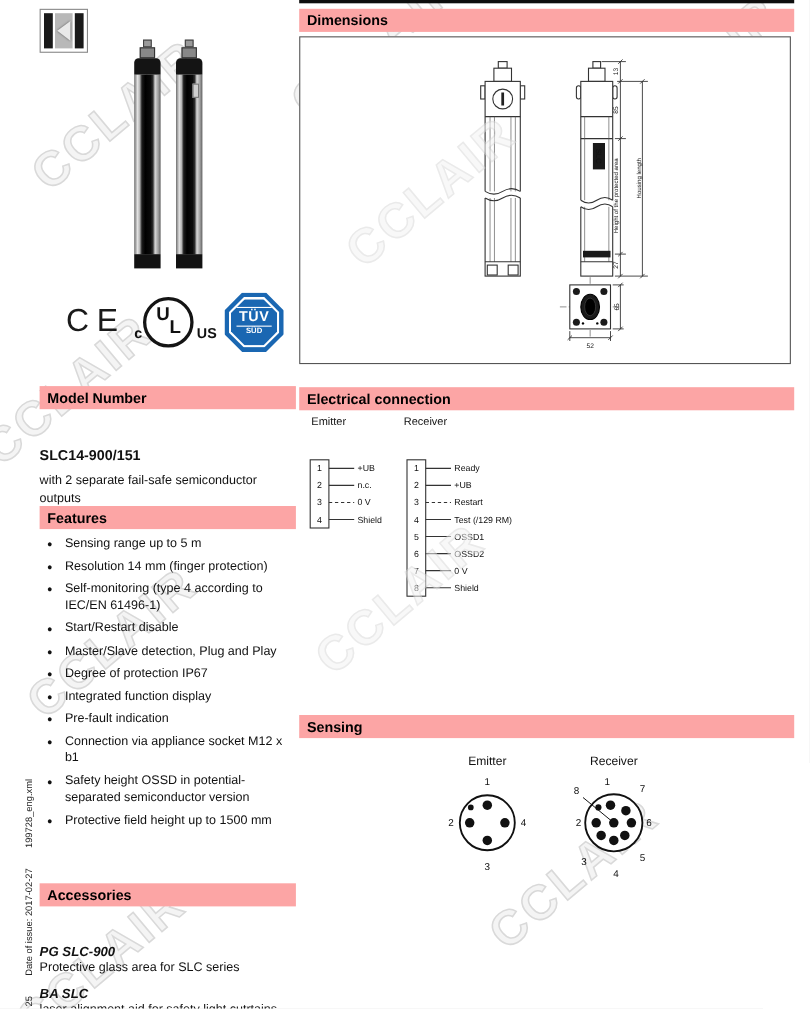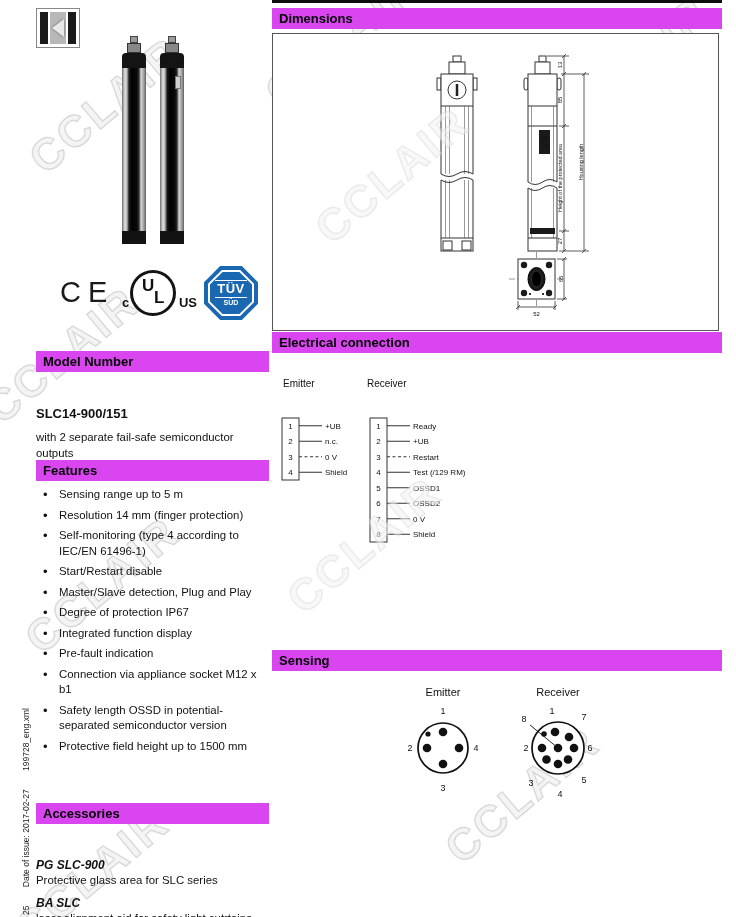--- a/index.html
+++ b/index.html
@@ -8,21 +8,21 @@
     position:relative; width:736px; height:917px; background:#ffffff;
     overflow:hidden; color:#111; font-family:"Liberation Sans", sans-serif;
   }
   
   .wm {
     position:absolute; font-size:44px; font-weight:bold; letter-spacing:3px;
     color:#f4f4f4; -webkit-text-stroke:1.4px #d9d9d9;
     transform:rotate(-40deg); z-index:0; white-space:nowrap; user-select:none;
   }
   .bar {
-    position:absolute; height:21px; background:#d946ef; color:#000;
+    position:absolute; height:21px; background:#fca5a5; color:#000;
     font-size:13px; font-weight:bold; line-height:21px; padding-left:7px; z-index:2;
   }
   .bar-l { left:36px; width:233px; }
   .bar-r { left:272px; width:450px; }
   .txt { position:absolute; z-index:2;margin-top:28px; }
   
   .nav-icon {
     position:absolute; left:36px; top:8px; width:44px; height:40px;
     border:1px solid #888; background:#fff; display:flex; padding:3px; gap:2px; z-index:2;
   }
@@ -145,21 +145,21 @@
   <ul class="feat-list">
     <li>Sensing range up to 5 m</li>
     <li>Resolution 14 mm (finger protection)</li>
     <li>Self-monitoring (type 4 according to IEC/EN 61496-1)</li>
     <li>Start/Restart disable</li>
     <li>Master/Slave detection, Plug and Play</li>
     <li>Degree of protection IP67</li>
     <li>Integrated function display</li>
     <li>Pre-fault indication</li>
     <li>Connection via appliance socket M12 x b1</li>
-    <li>Safety length OSSD in potential-separated semiconductor version</li>
+    <li>Safety height OSSD in potential-separated semiconductor version</li>
     <li>Protective field height up to 1500 mm</li>
   </ul>
 
   <div class="bar bar-l" style="top:803px">Accessories</div>
   <div class="txt acc-name" style="left:36px;top:830px">PG SLC-900</div>
   <div class="txt acc-desc" style="left:36px;top:845px">Protective glass area for SLC series</div>
   <div class="txt acc-name" style="left:36px;top:868px">BA SLC</div>
   <div class="txt acc-desc" style="left:36px;top:883px">laser alignment aid for safety light cutrtains series SLC</div>
 
   <div class="topline"></div>
@@ -253,21 +253,21 @@
         <line x1="284" y1="265" x2="294" y2="265"></line>
         <line x1="291" y1="225" x2="291" y2="265"></line>
         <line x1="289" y1="227" x2="293" y2="223"></line>
         <line x1="289" y1="267" x2="293" y2="263"></line>
       </g>
       <text font-size="6" text-anchor="middle" x="263.5" y="282">52</text>
       <text font-size="6" text-anchor="middle" transform="rotate(-90 287.5 245)" x="287.5" y="247">65</text>
     </svg>
   </div>
 
-  <div class="bar bar-r" style="top:332px">Electrical connection</div>
+  <div class="bar bar-r" style="top:352px">Electrical connection</div>
   <div class="elec-sub" style="left:283px;top:378px">Emitter</div>
   <div class="elec-sub" style="left:367px;top:378px">Receiver</div>
   <svg class="elec-svg" width="240" height="142" viewBox="0 0 240 142">
 
     <g>
       <rect class="fw" x="10" y="8" width="17" height="62"></rect>
       <text font-size="8" text-anchor="middle" x="18.5" y="18.5">1</text>
       <text font-size="8" text-anchor="middle" x="18.5" y="34">2</text>
       <text font-size="8" text-anchor="middle" x="18.5" y="49.5">3</text>
       <text font-size="8" text-anchor="middle" x="18.5" y="65">4</text>

